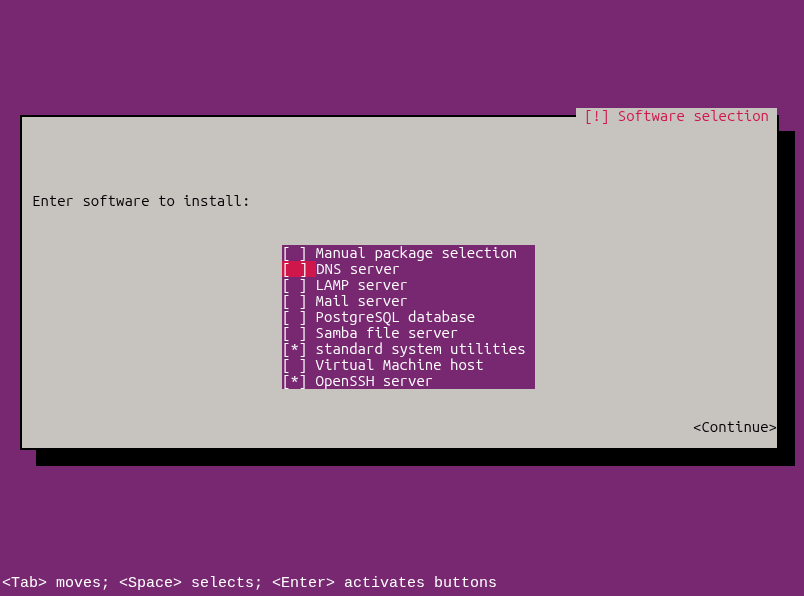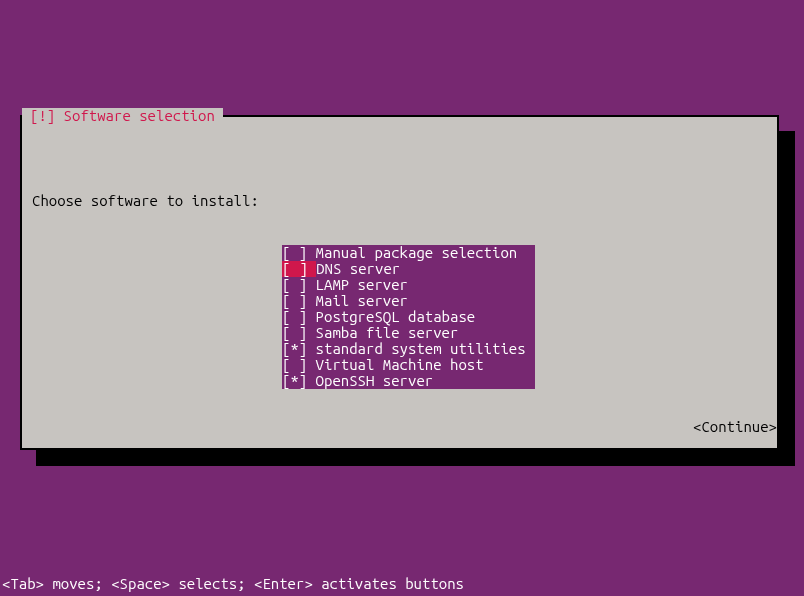--- a/index.html
+++ b/index.html
@@ -29,21 +29,21 @@
     width: 759px;
     height: 335px;
     background: #c7c4c0;
     border: 2px solid #000;
   }
   .title-wrap {
     position: absolute;
     top: -9px;
     left: 0;
     width: 100%;
-    text-align: left;
+    text-align: right;
   }
   .title {
     display: inline-block;
     background: #c7c4c0;
     padding: 0 8px;
     color: #d0174c;
     white-space: pre;
   }
   .body {
     position: absolute;
@@ -94,33 +94,34 @@
     white-space: pre;
   }
   .footer {
     position: absolute;
     left: 0;
     bottom: 4px;
     width: 100%;
     color: #fff;
     white-space: pre;
     padding-left: 2px;
+    font-family: Liberation Mono, monospace;
   }
 </style>
 </head>
 <body>
 
 <div class="shadow"></div>
 
 <div class="dialog">
   <div class="title-wrap">
     <span class="title">[!] Software selection</span>
   </div>
   <div class="body">
-    <div class="prompt">Choose software to install:</div>
+    <div class="prompt">Enter software to install:</div>
   </div>
 
   <div class="list" id="list"><div class="row"><span class="cb">[ ] </span><span class="lbl">Manual package selection  </span></div><div class="row focused"><span class="cb">[<span class="cursor-block"></span>] </span><span class="lbl">DNS server                </span></div><div class="row"><span class="cb">[ ] </span><span class="lbl">LAMP server               </span></div><div class="row"><span class="cb">[ ] </span><span class="lbl">Mail server               </span></div><div class="row"><span class="cb">[ ] </span><span class="lbl">PostgreSQL database       </span></div><div class="row"><span class="cb">[ ] </span><span class="lbl">Samba file server         </span></div><div class="row"><span class="cb">[*] </span><span class="lbl">standard system utilities </span></div><div class="row"><span class="cb">[ ] </span><span class="lbl">Virtual Machine host      </span></div><div class="row"><span class="cb">[*] </span><span class="lbl">OpenSSH server            </span></div></div>
 
   <div class="continue">
     <span>&lt;Continue&gt;</span>
   </div>
 </div>
 
 <div class="footer">&lt;Tab&gt; moves; &lt;Space&gt; selects; &lt;Enter&gt; activates buttons</div>

